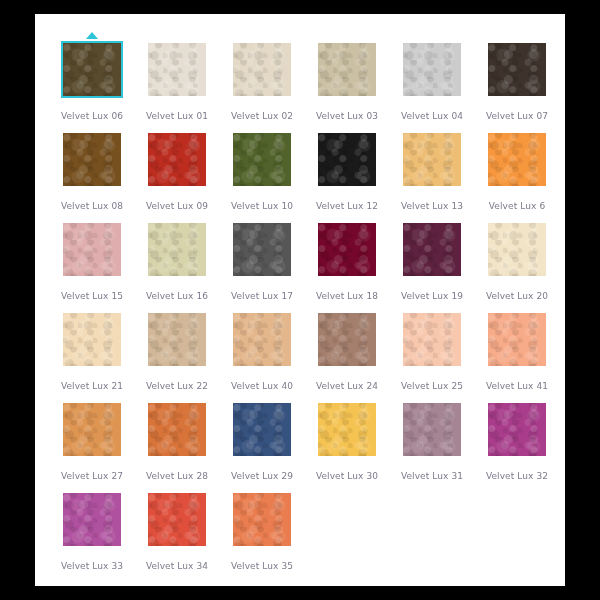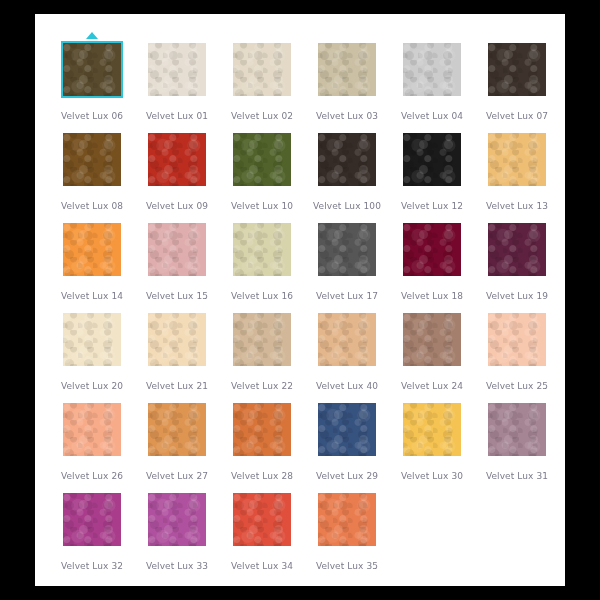--- a/index.html
+++ b/index.html
@@ -181,44 +181,37 @@
         <div class="swatch-cell">
           <div class="caret"></div>
           <div class="chip-wrap">
             <div class="chip" style="background-color: rgb(81, 99, 42);"></div>
           </div>
           <div class="chip-label">Velvet Lux 10</div>
         </div>
         <div class="swatch-cell">
           <div class="caret"></div>
           <div class="chip-wrap">
-            <div class="chip" style="background-color: rgb(54, 44, 39);"></div>
-          </div>
-          <div class="chip-label">Velvet Lux 100</div>
-        </div>
-        <div class="swatch-cell">
-          <div class="caret"></div>
-          <div class="chip-wrap">
             <div class="chip" style="background-color: rgb(26, 26, 26);"></div>
           </div>
           <div class="chip-label">Velvet Lux 12</div>
         </div>
         <div class="swatch-cell">
           <div class="caret"></div>
           <div class="chip-wrap">
             <div class="chip" style="background-color: rgb(238, 190, 116);"></div>
           </div>
           <div class="chip-label">Velvet Lux 13</div>
         </div>
         <div class="swatch-cell">
           <div class="caret"></div>
           <div class="chip-wrap">
             <div class="chip" style="background-color: rgb(247, 151, 61);"></div>
           </div>
-          <div class="chip-label">Velvet Lux 14</div>
+          <div class="chip-label">Velvet Lux 6</div>
         </div>
         <div class="swatch-cell">
           <div class="caret"></div>
           <div class="chip-wrap">
             <div class="chip" style="background-color: rgb(223, 173, 173);"></div>
           </div>
           <div class="chip-label">Velvet Lux 15</div>
         </div>
         <div class="swatch-cell">
           <div class="caret"></div>
@@ -288,21 +281,21 @@
           <div class="chip-wrap">
             <div class="chip" style="background-color: rgb(248, 200, 174);"></div>
           </div>
           <div class="chip-label">Velvet Lux 25</div>
         </div>
         <div class="swatch-cell">
           <div class="caret"></div>
           <div class="chip-wrap">
             <div class="chip" style="background-color: rgb(247, 171, 137);"></div>
           </div>
-          <div class="chip-label">Velvet Lux 26</div>
+          <div class="chip-label">Velvet Lux 41</div>
         </div>
         <div class="swatch-cell">
           <div class="caret"></div>
           <div class="chip-wrap">
             <div class="chip" style="background-color: rgb(222, 149, 82);"></div>
           </div>
           <div class="chip-label">Velvet Lux 27</div>
         </div>
         <div class="swatch-cell">
           <div class="caret"></div>

